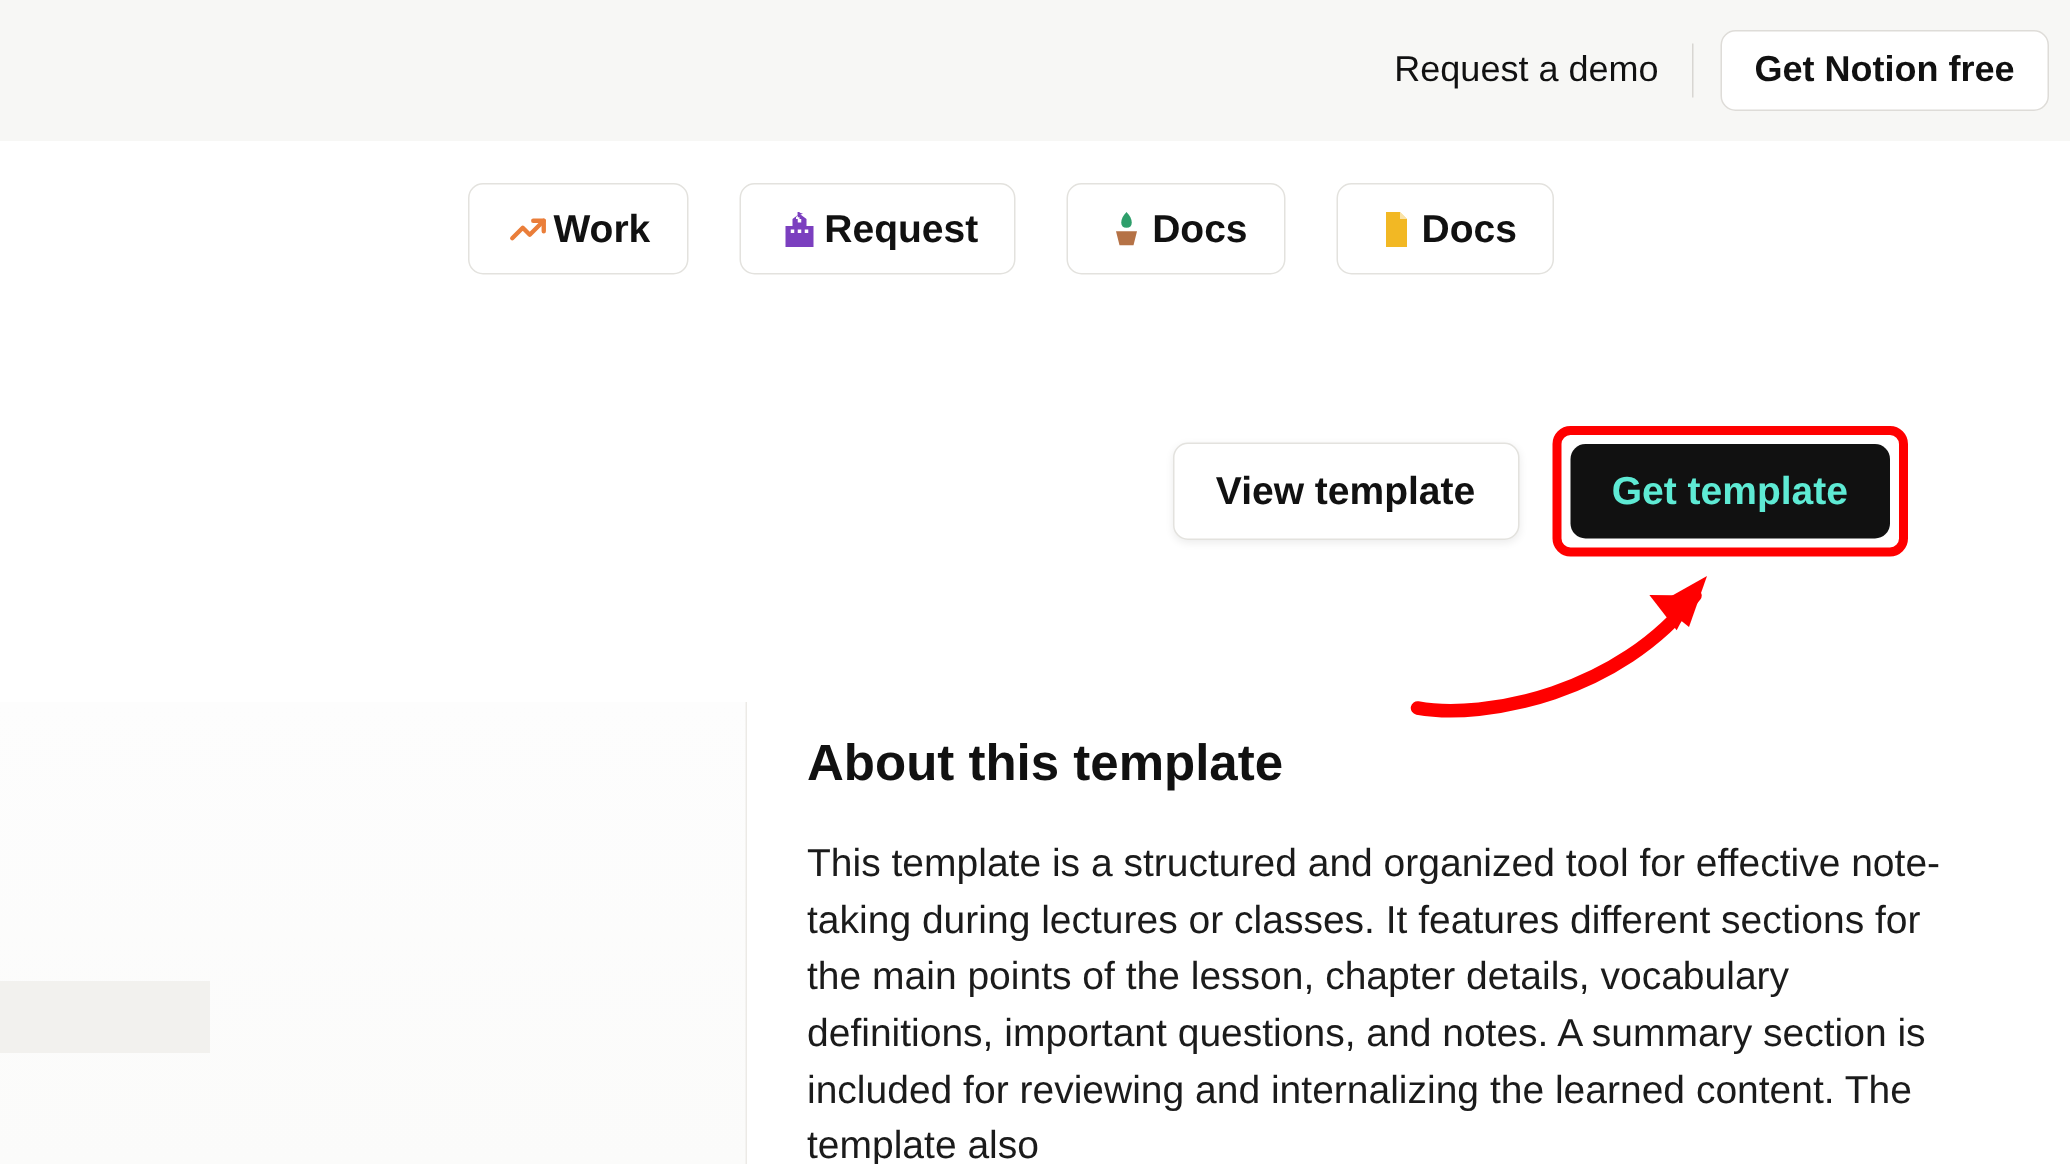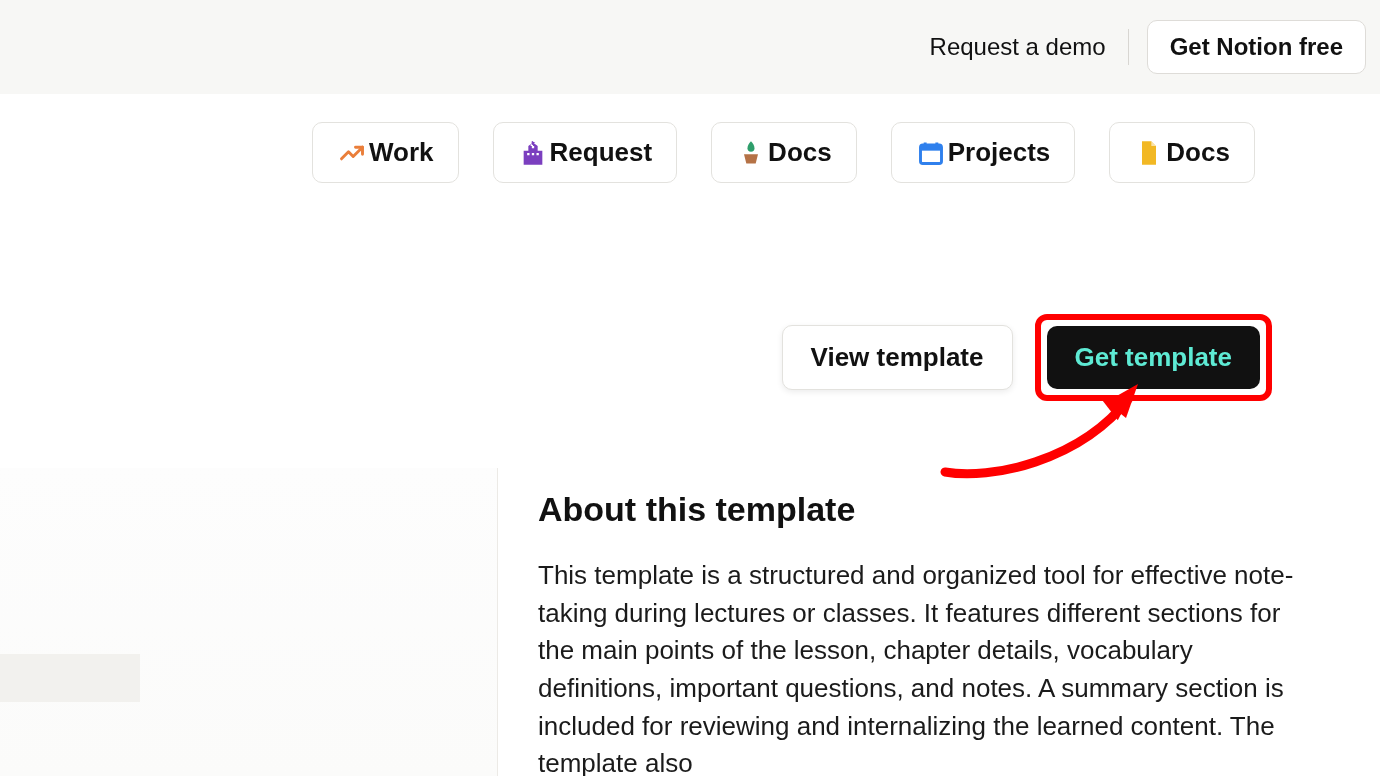--- a/index.html
+++ b/index.html
@@ -59,21 +59,21 @@
     cursor: pointer;
   }
   .cat .ico { width: 30px; height: 30px; display: inline-flex; align-items: center; justify-content: center; }
   .ico svg { width: 28px; height: 28px; }
 
   
   .actions {
     display: flex;
     gap: 22px;
     position: absolute;
-    top: 314px;
+    top: 284px;
     right: 108px;
     align-items: center;
   }
   .btn-outline {
     font-size: 26px;
     font-weight: 600;
     color: #111;
     background: #fff;
     border: 1px solid #e3e2de;
     border-radius: 10px;
@@ -178,31 +178,20 @@
   <button class="cat">
     <span class="ico">
       <svg viewBox="0 0 24 24" fill="#2e9e6b">
           <path d="M12 2c2 2 3 4 3 6s-1 3-3 3-3-1-3-3 1-4 3-6z"></path>
           <path fill="#b57246" d="M6 13h12l-2 8H8l-2-8z"></path>
         </svg>
     </span>
     <span>Docs</span>
   </button>
 
-  <button class="cat">
-    <span class="ico">
-      <svg viewBox="0 0 24 24" fill="#2f80ed">
-          <rect x="3" y="5" width="18" height="16" rx="2" fill="none" stroke="#2f80ed" stroke-width="2.5"></rect>
-          <rect x="3" y="5" width="18" height="5"></rect>
-          <line x1="7" y1="3" x2="7" y2="7" stroke="#2f80ed" stroke-width="2.5"></line>
-          <line x1="17" y1="3" x2="17" y2="7" stroke="#2f80ed" stroke-width="2.5"></line>
-        </svg>
-    </span>
-    <span>Projects</span>
-  </button>
 
 
   <button class="cat">
     <span class="ico">
       <svg viewBox="0 0 24 24" fill="#f2b824">
           <path d="M6 2h8l4 4v16H6V2z"></path>
           <path d="M14 2v4h4" fill="#fff" opacity=".6"></path>
         </svg>
     </span>
     <span>Docs</span>

